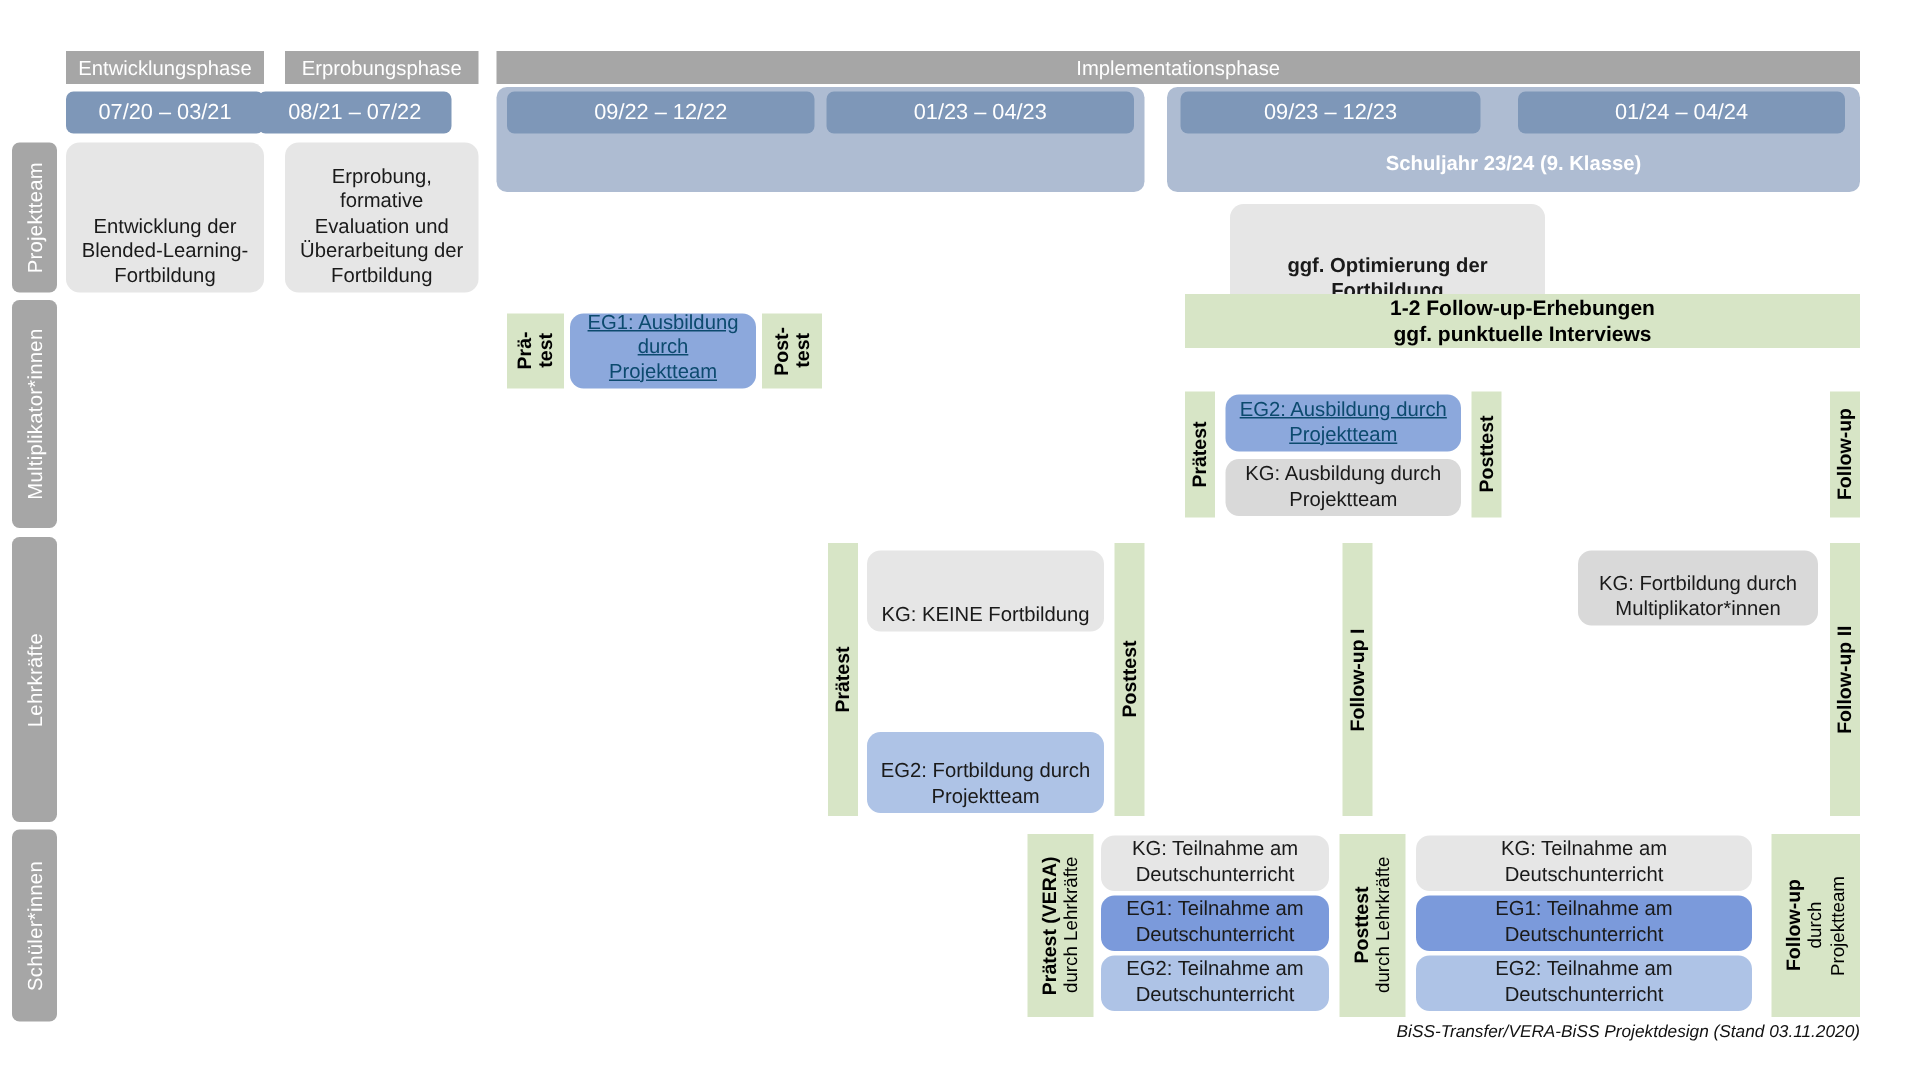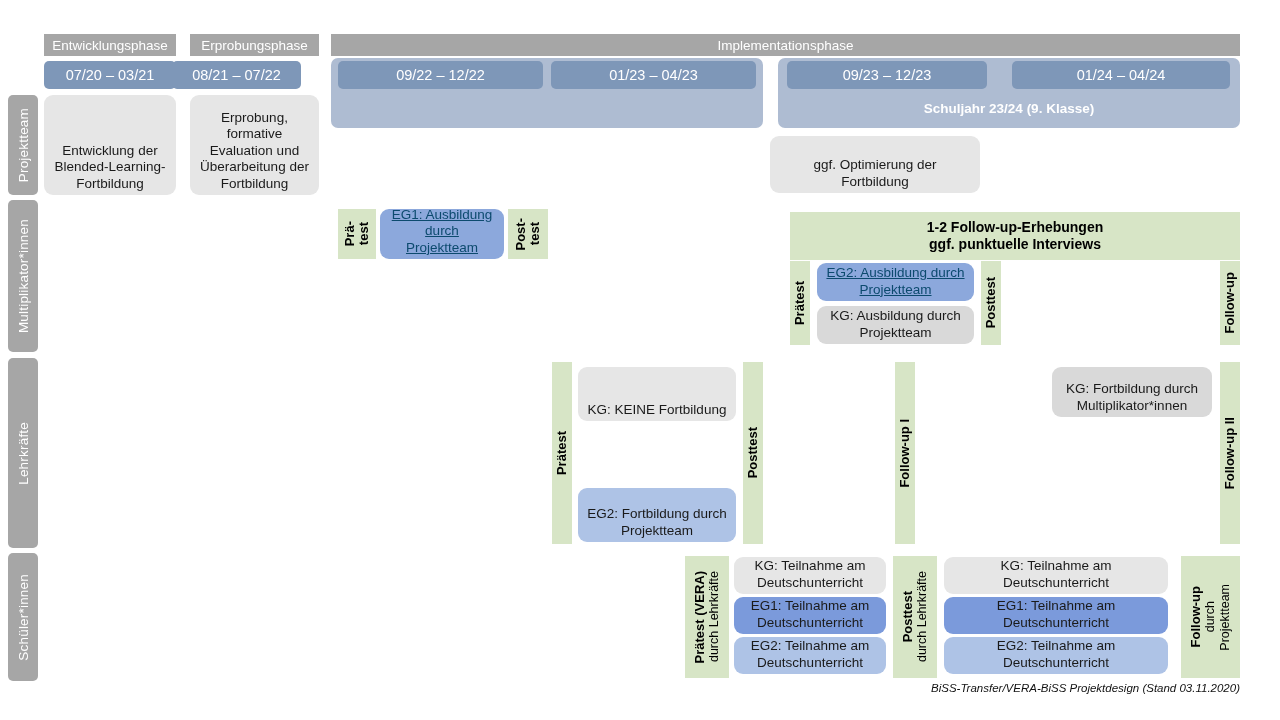--- a/index.html
+++ b/index.html
@@ -130,39 +130,39 @@
   <div class="abs lane-label" style="left:8px;top:553px;width:30px;height:128px;">
     <span>Schüler*innen</span>
   </div>
 
   <div class="abs card grey" style="left:44px;top:95px;width:132px;height:100px;">
     <span>Entwicklung der Blended-Learning-Fortbildung</span>
   </div>
   <div class="abs card grey" style="left:190px;top:95px;width:129px;height:100px;">
     <span>Erprobung, formative Evaluation und Überarbeitung der Fortbildung</span>
   </div>
-  <div class="abs card grey" style="left:770px;top:136px;width:210px;height:57px;">
+  <div class="abs card grey" style="left:820px;top:136px;width:210px;height:69px;font-weight:bold;">
     <span>ggf. Optimierung der Fortbildung</span>
   </div>
 
   <div class="abs greencol pair" style="left:338px;top:209px;width:38px;height:50px;">
     <span class="vtxt two">Prä-</span>
     <span class="vtxt two">test</span>
   </div>
 
   <div class="abs card blue-mid" style="left:380px;top:209px;width:124px;height:50px;">
     <span>EG1: Ausbildung durch Projektteam</span>
   </div>
 
   <div class="abs greencol pair" style="left:508px;top:209px;width:40px;height:50px;">
     <span class="vtxt two">Post-</span>
     <span class="vtxt two">test</span>
   </div>
 
-  <div class="abs greenbanner" style="left:790px;top:212px;width:450px;height:48px;">
+  <div class="abs greenbanner" style="left:790px;top:196px;width:450px;height:36px;">
     <div class="stack" style="align-items:center;">
       <span>1-2 Follow-up-Erhebungen</span>
       <span>ggf. punktuelle Interviews</span>
     </div>
   </div>
 
   <div class="abs greencol" style="left:790px;top:261px;width:20px;height:84px;">
     <span class="vtxt">Prätest</span>
   </div>
   <div class="abs card blue-mid" style="left:817px;top:263px;width:157px;height:38px;">

